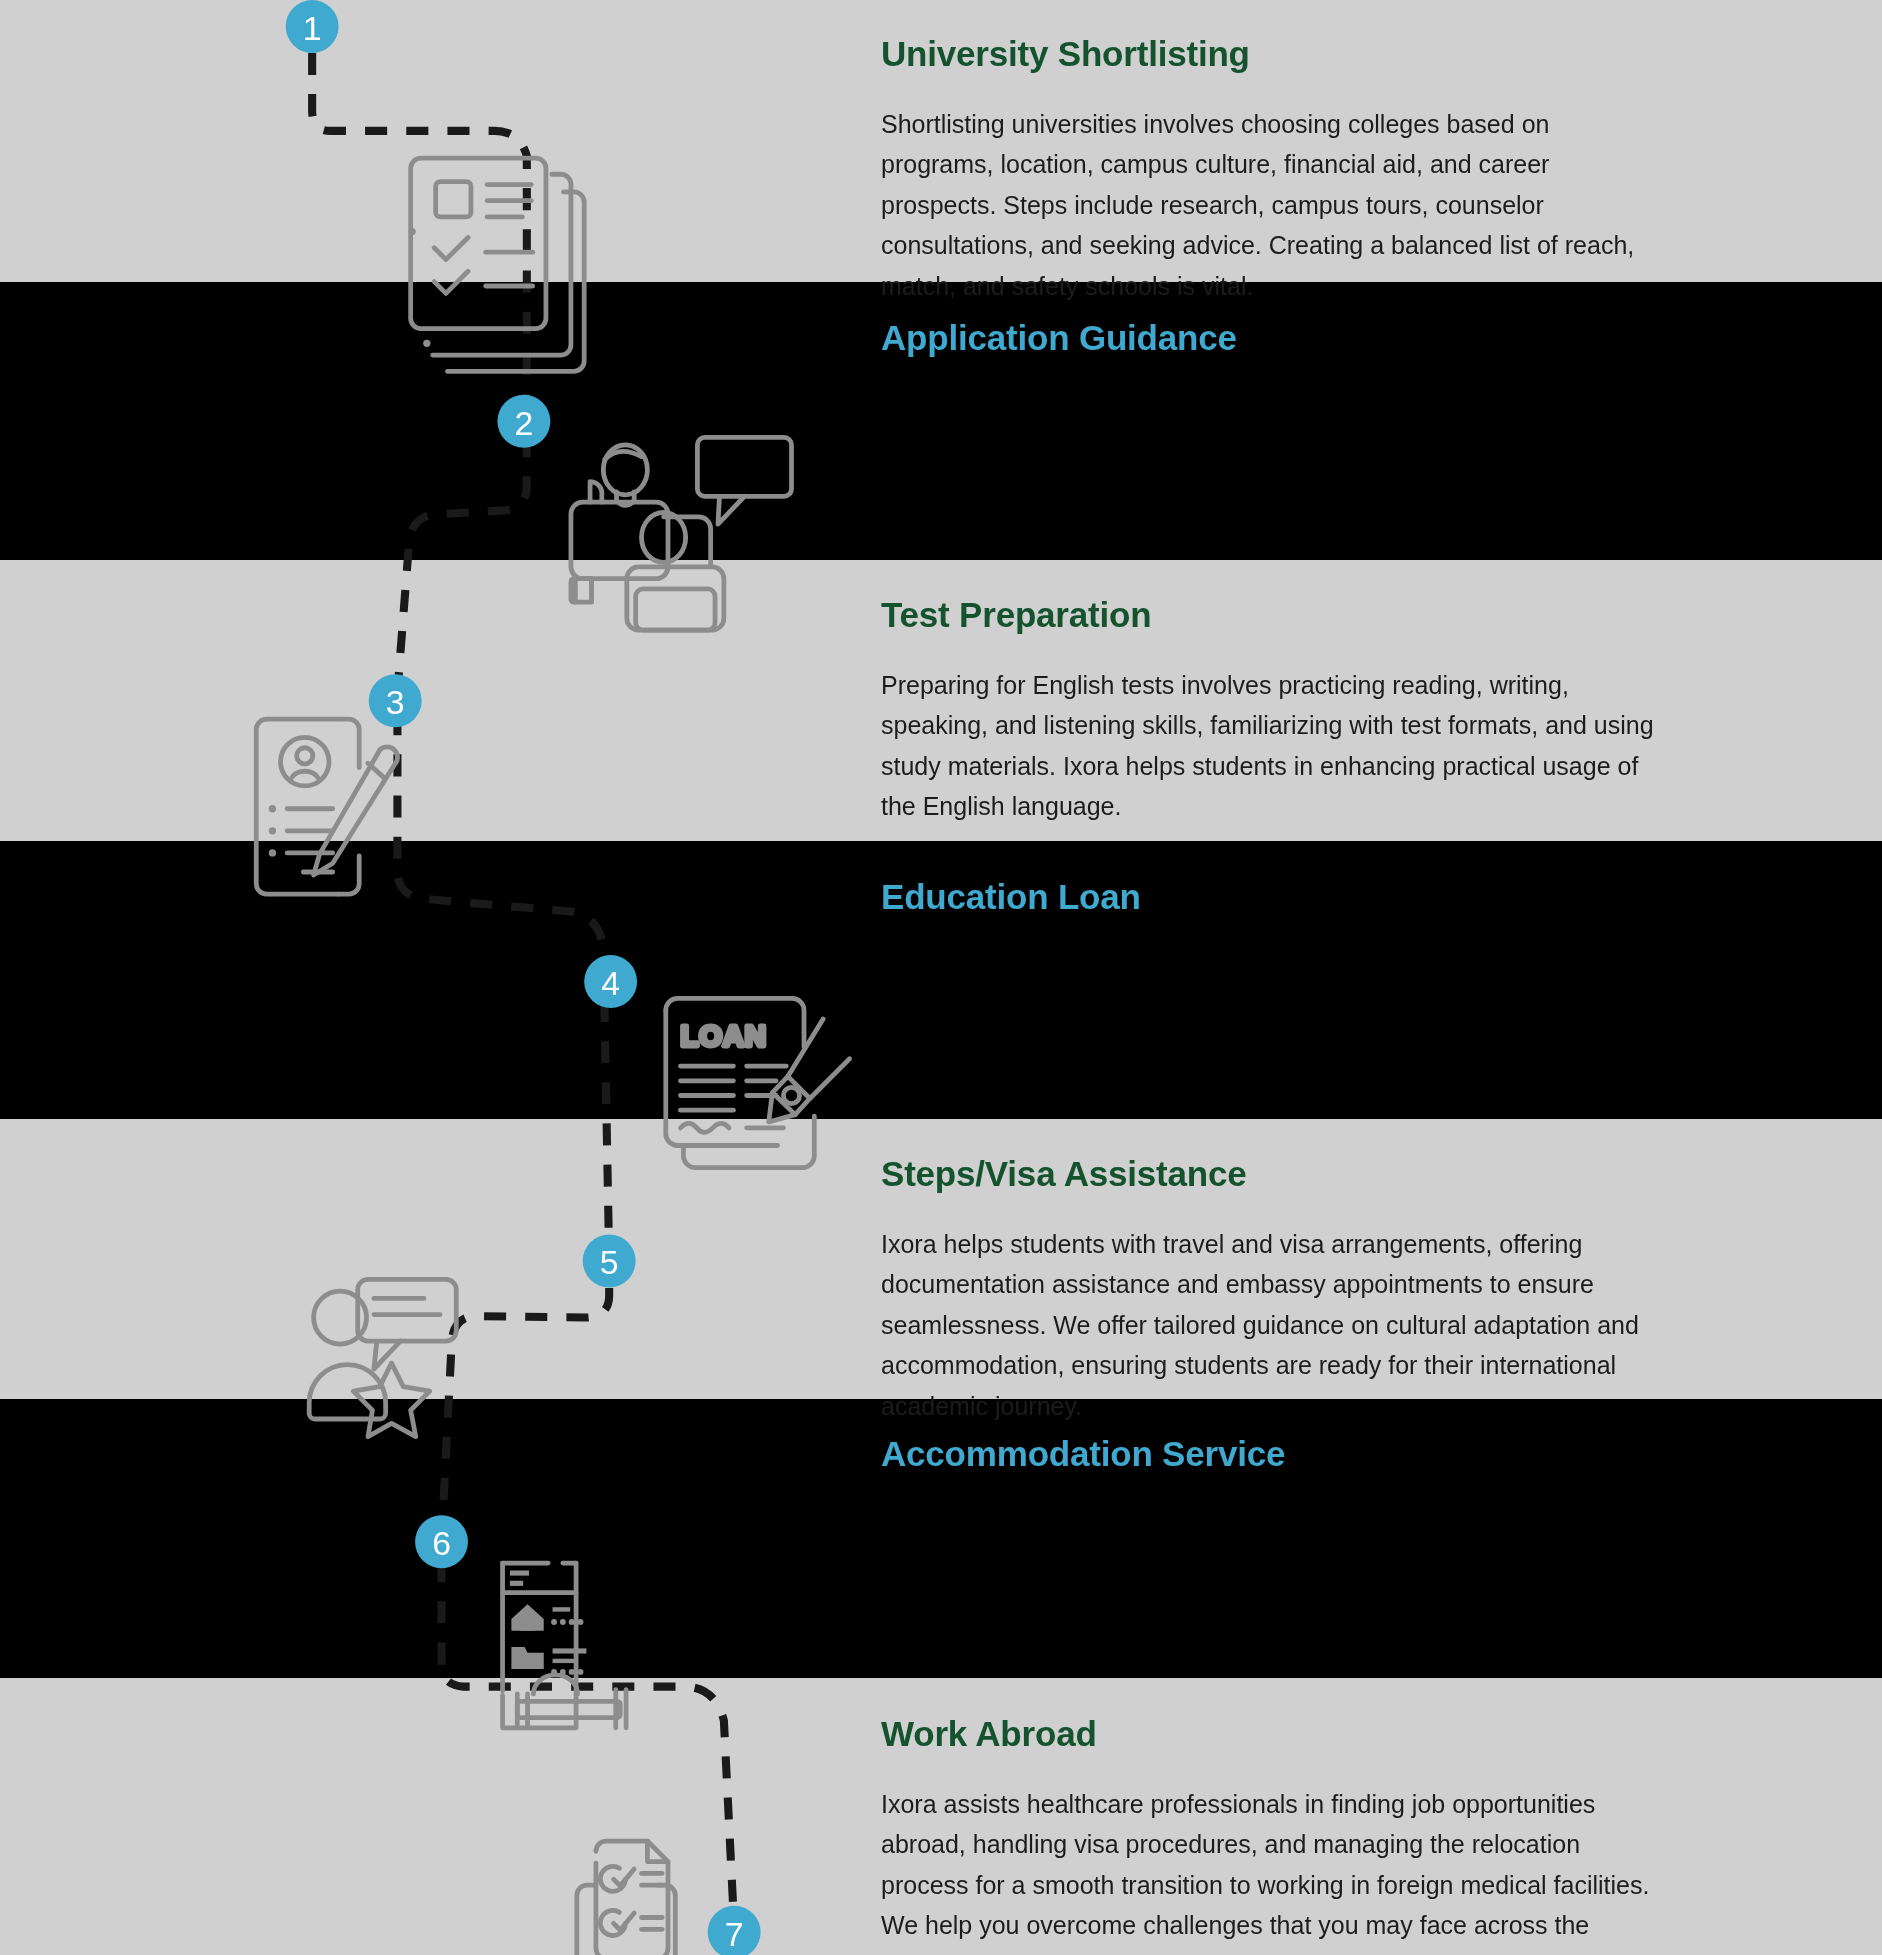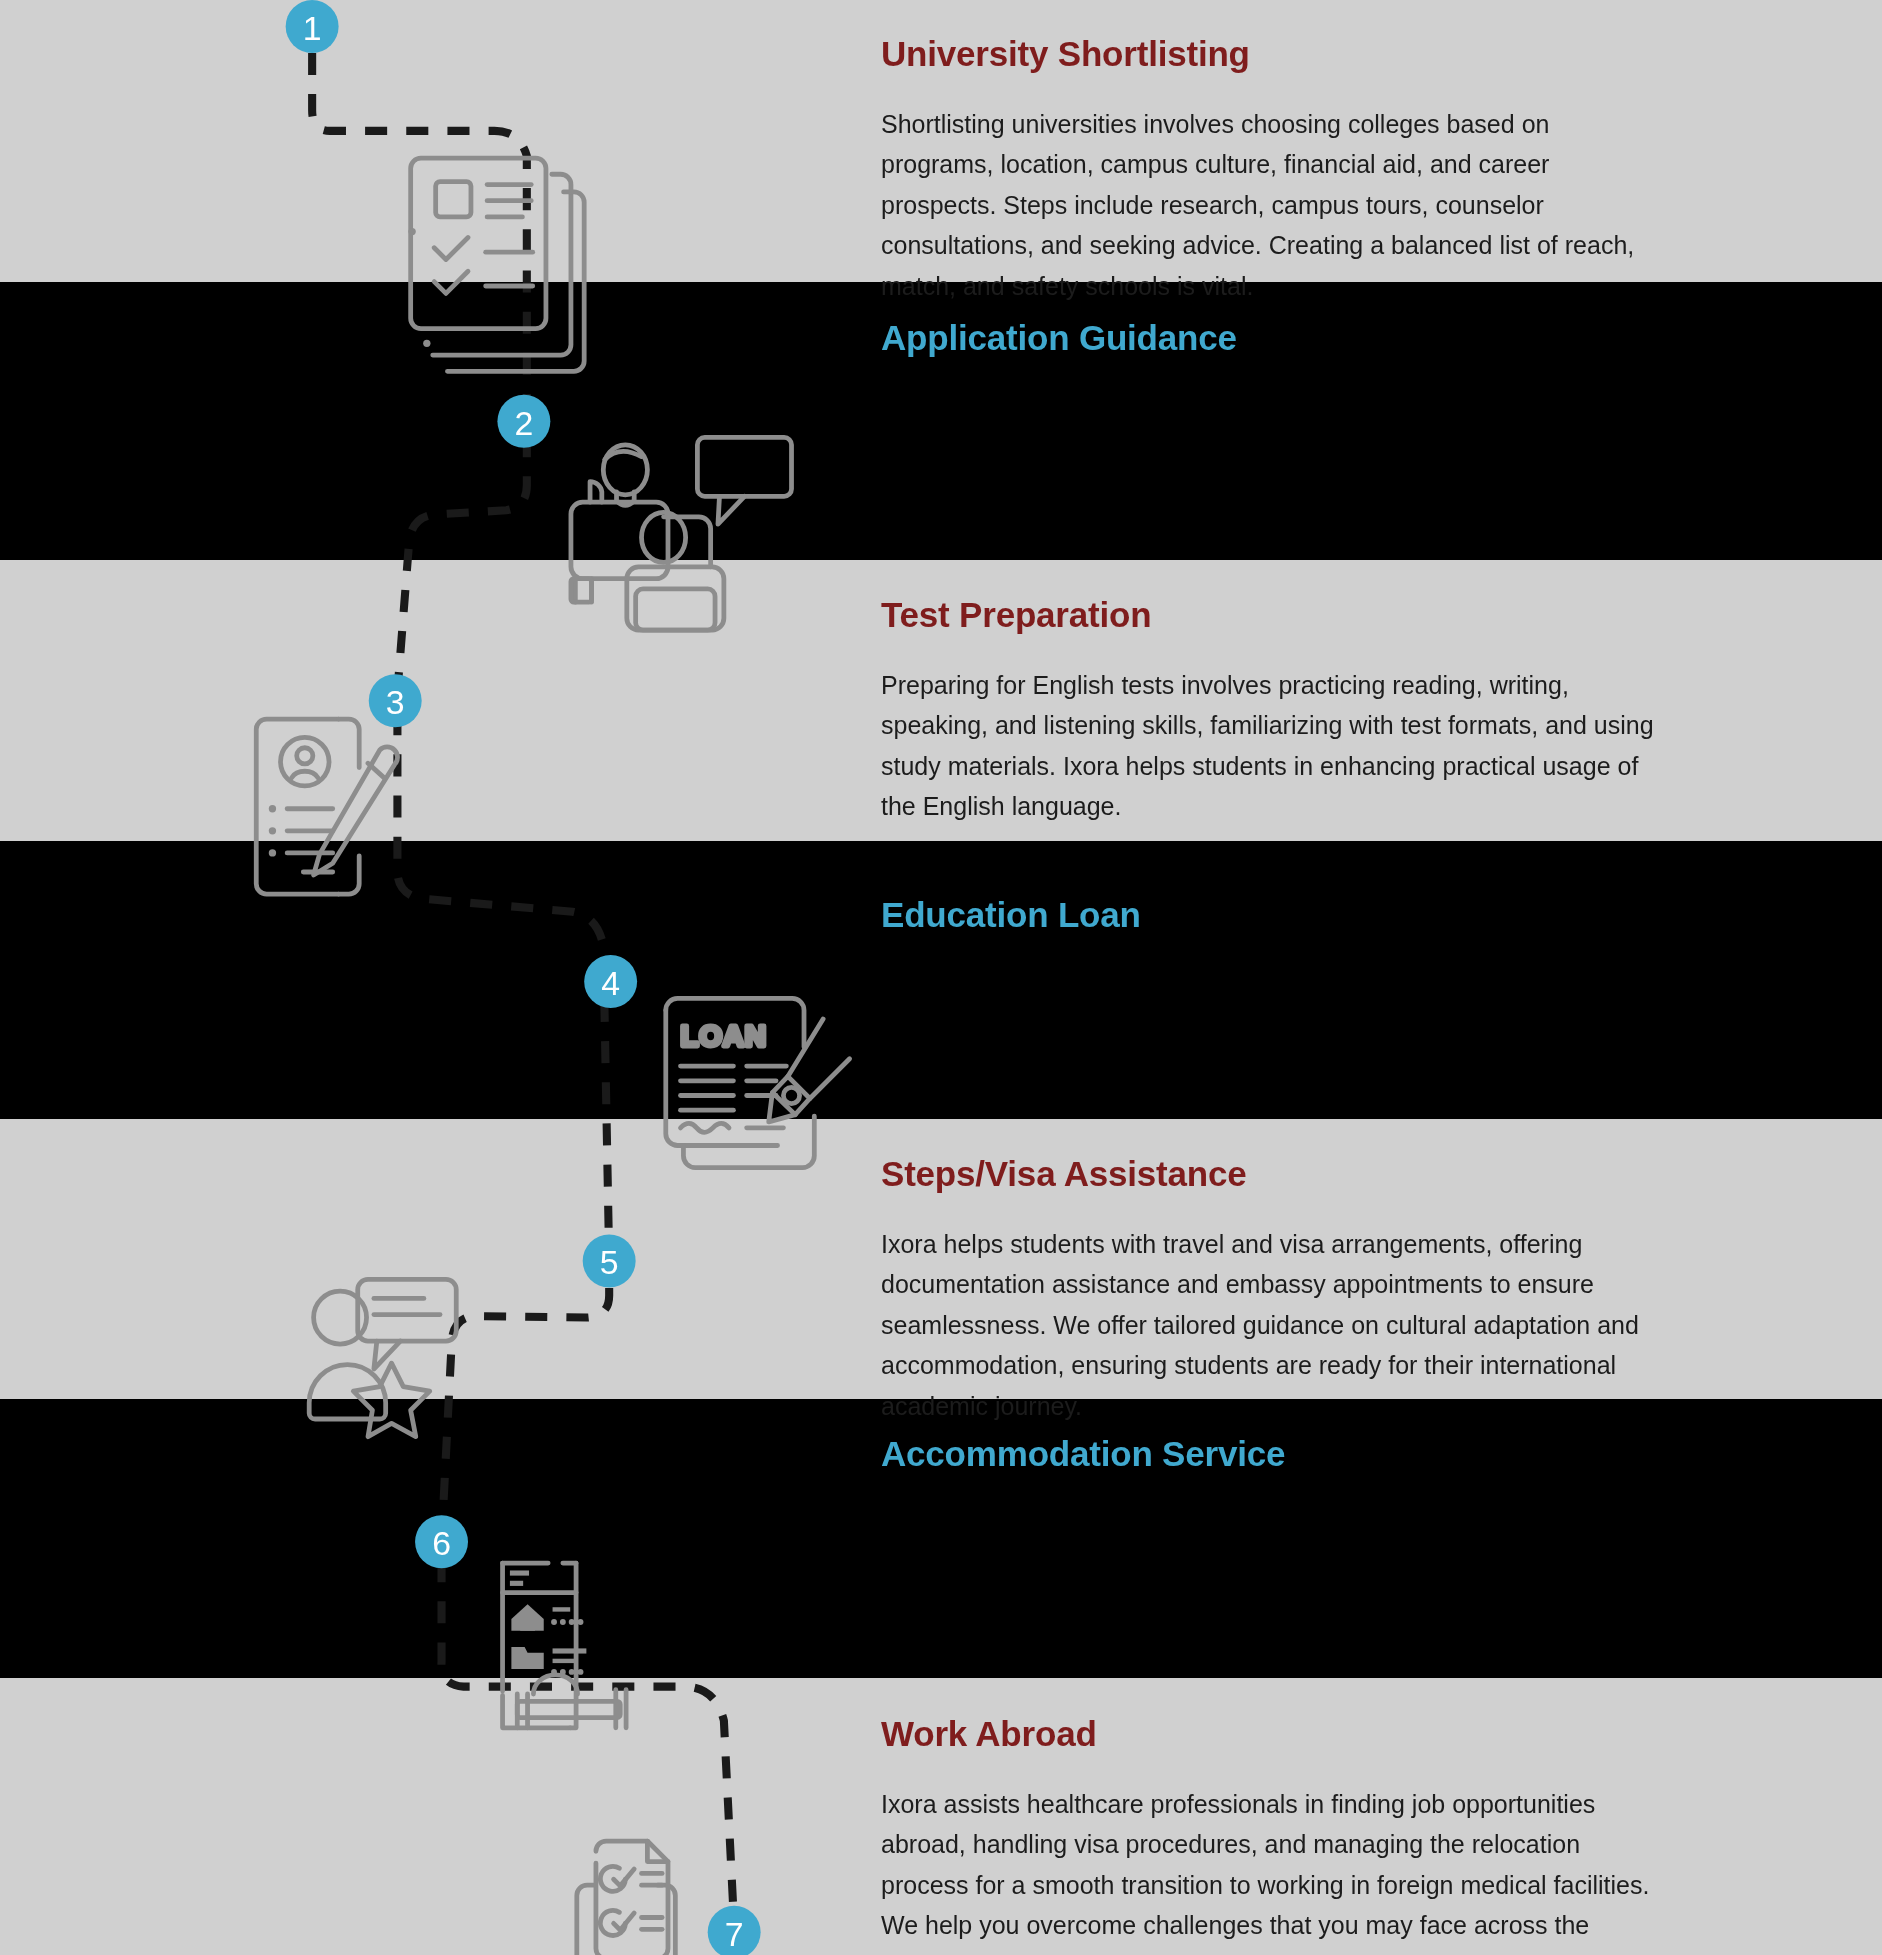--- a/index.html
+++ b/index.html
@@ -30,21 +30,21 @@
     width:868px;
     z-index:4;
   }
   .step-title {
     font-size:35px;
     font-weight:700;
     letter-spacing:-0.2px;
     line-height:1.1;
     white-space:nowrap;
   }
-  .step-title.on-light { color:#7f1d1d; }
+  .step-title.on-light { color:#14532d; }
   .step-title.on-dark  { color:#40a9cf; }
   .step-body {
     margin-top:30px;
     font-size:25px;
     line-height:1.62;
     color:#1c1c1c;
     max-width:779px;
   }
 
   
@@ -110,21 +110,21 @@
   <div class="text-col" style="top:319px;">
     <div class="step-title on-dark">Application Guidance</div>
 
   </div>
 
   <div class="text-col" style="top:596px;">
     <div class="step-title on-light">Test Preparation</div>
     <div class="step-body">Preparing for English tests involves practicing reading, writing, speaking, and listening skills, familiarizing with test formats, and using study materials. Ixora helps students in enhancing practical usage of the English language.</div>
   </div>
 
-  <div class="text-col" style="top:896px;">
+  <div class="text-col" style="top:878px;">
     <div class="step-title on-dark">Education Loan</div>
 
   </div>
 
   <div class="text-col" style="top:1155px;">
     <div class="step-title on-light">Steps/Visa Assistance</div>
     <div class="step-body">Ixora helps students with travel and visa arrangements, offering documentation assistance and embassy appointments to ensure seamlessness. We offer tailored guidance on cultural adaptation and accommodation, ensuring students are ready for their international academic journey.</div>
   </div>
 
   <div class="text-col" style="top:1715px;">

